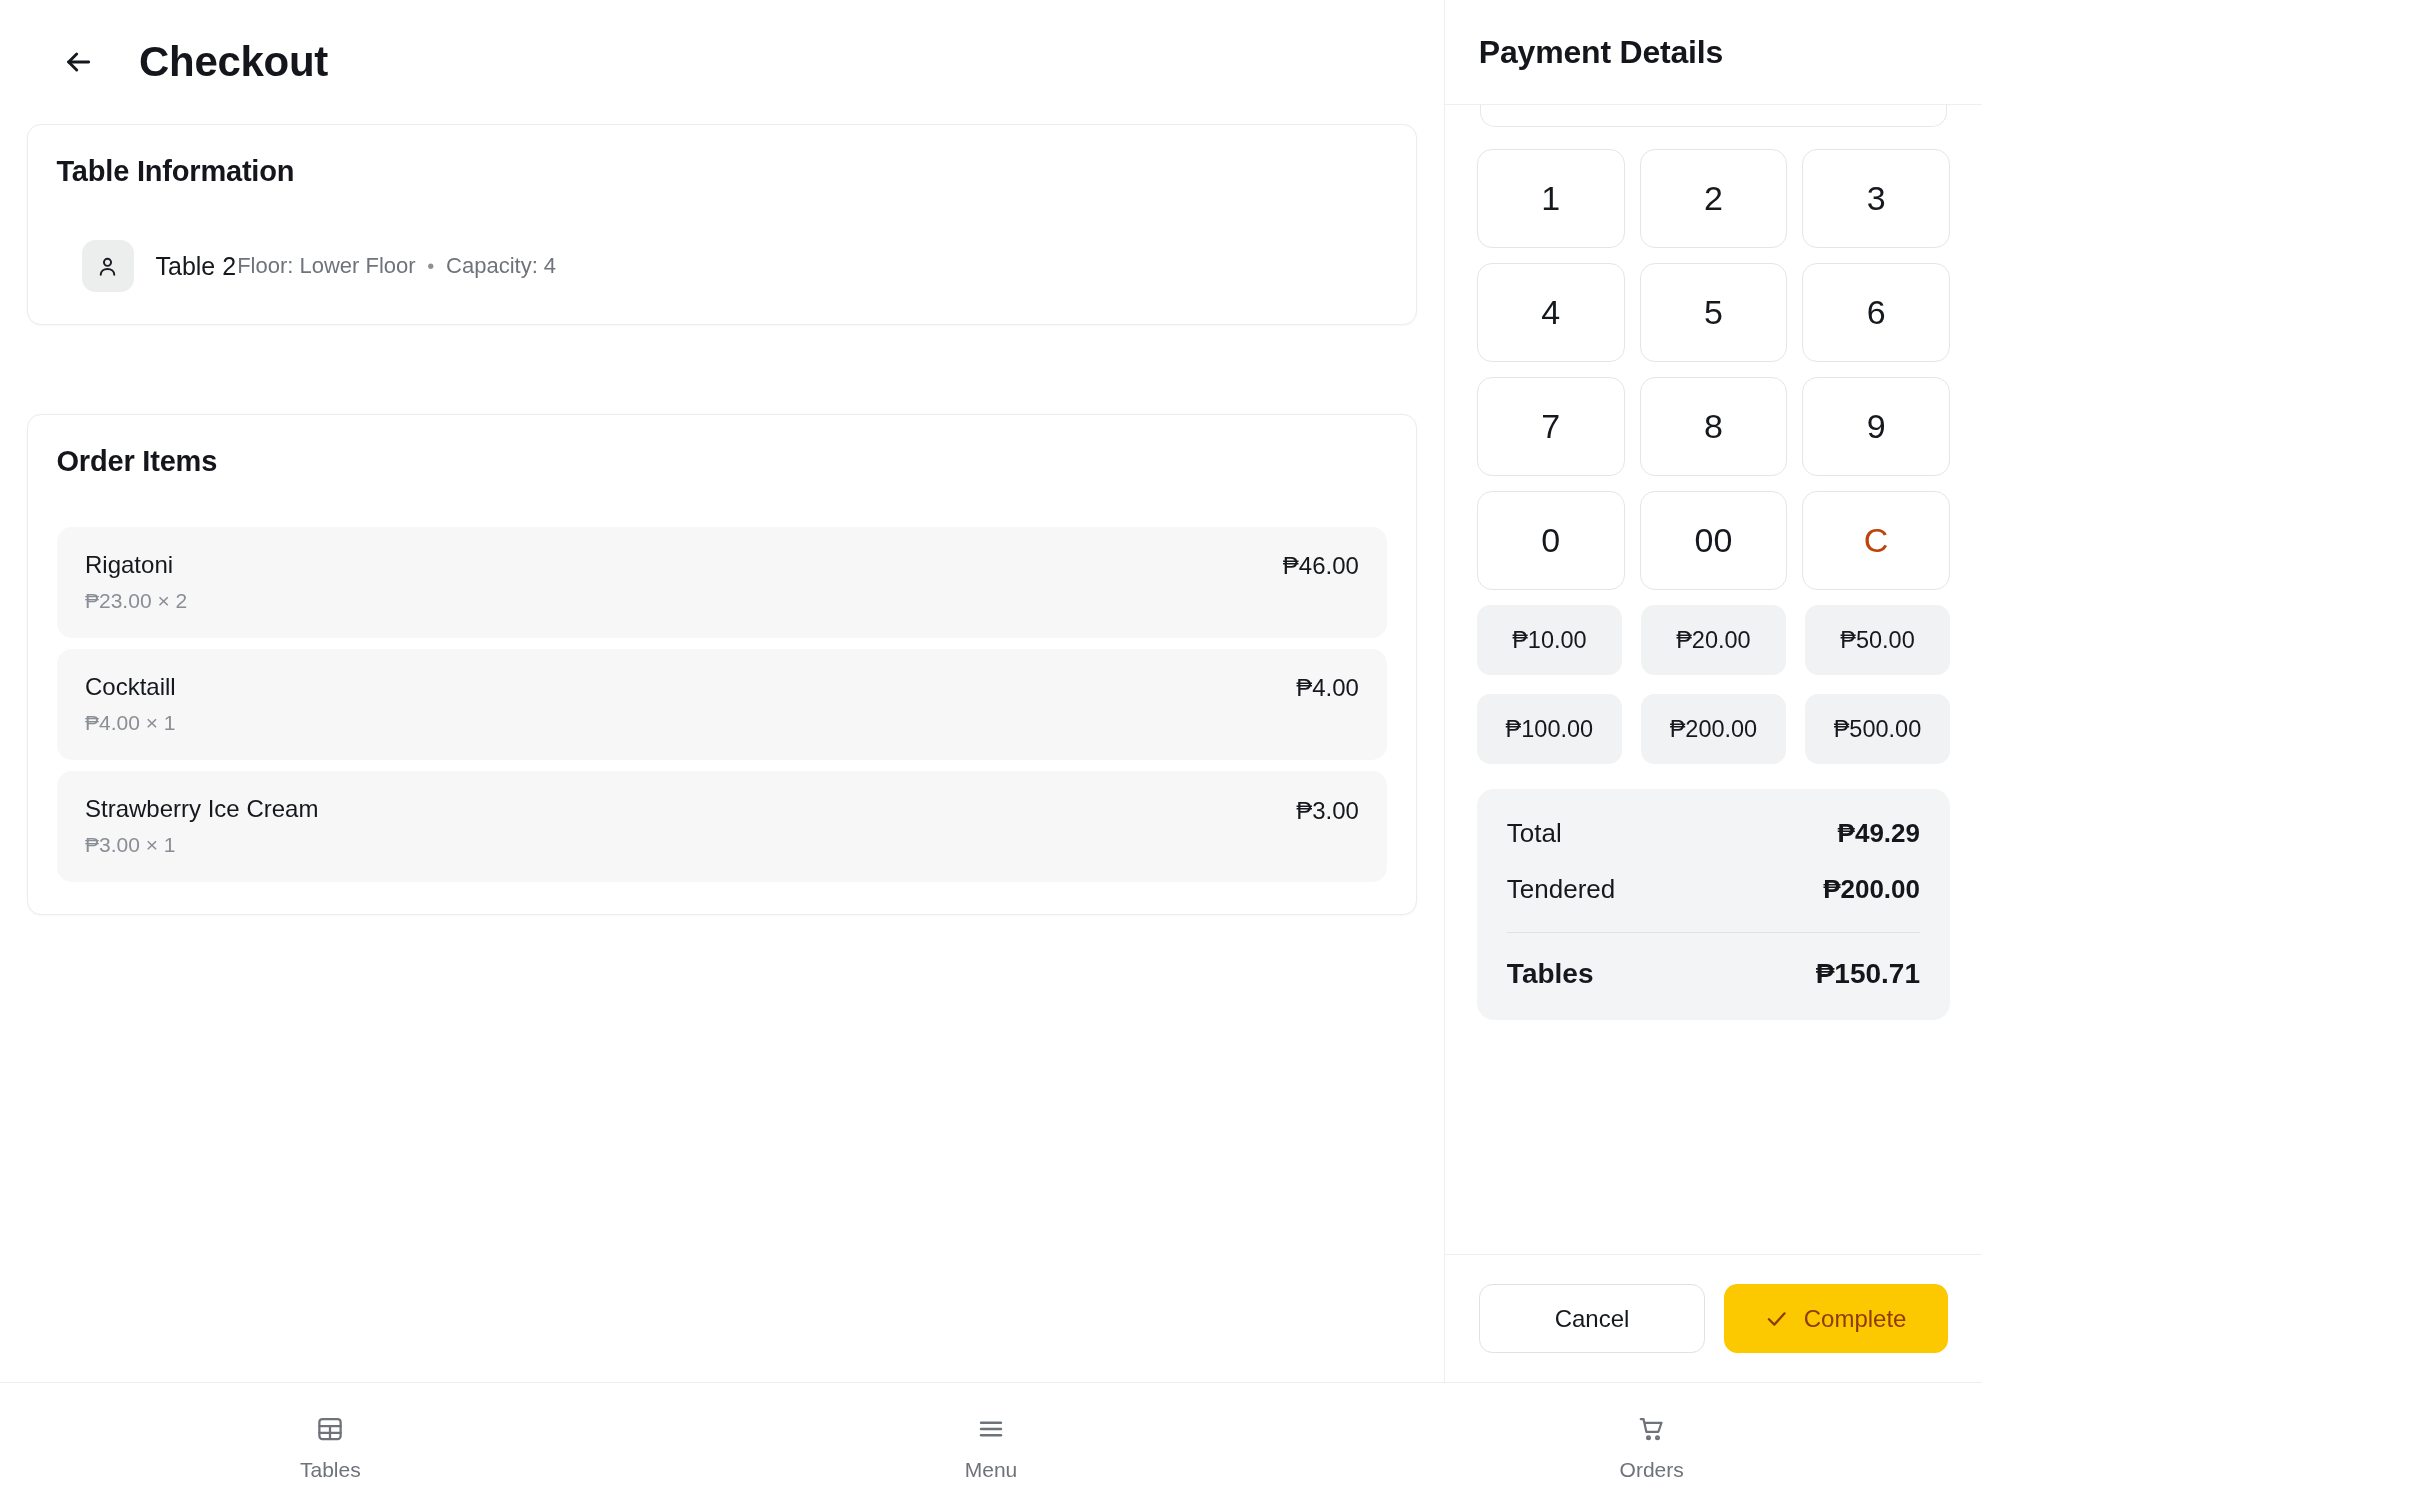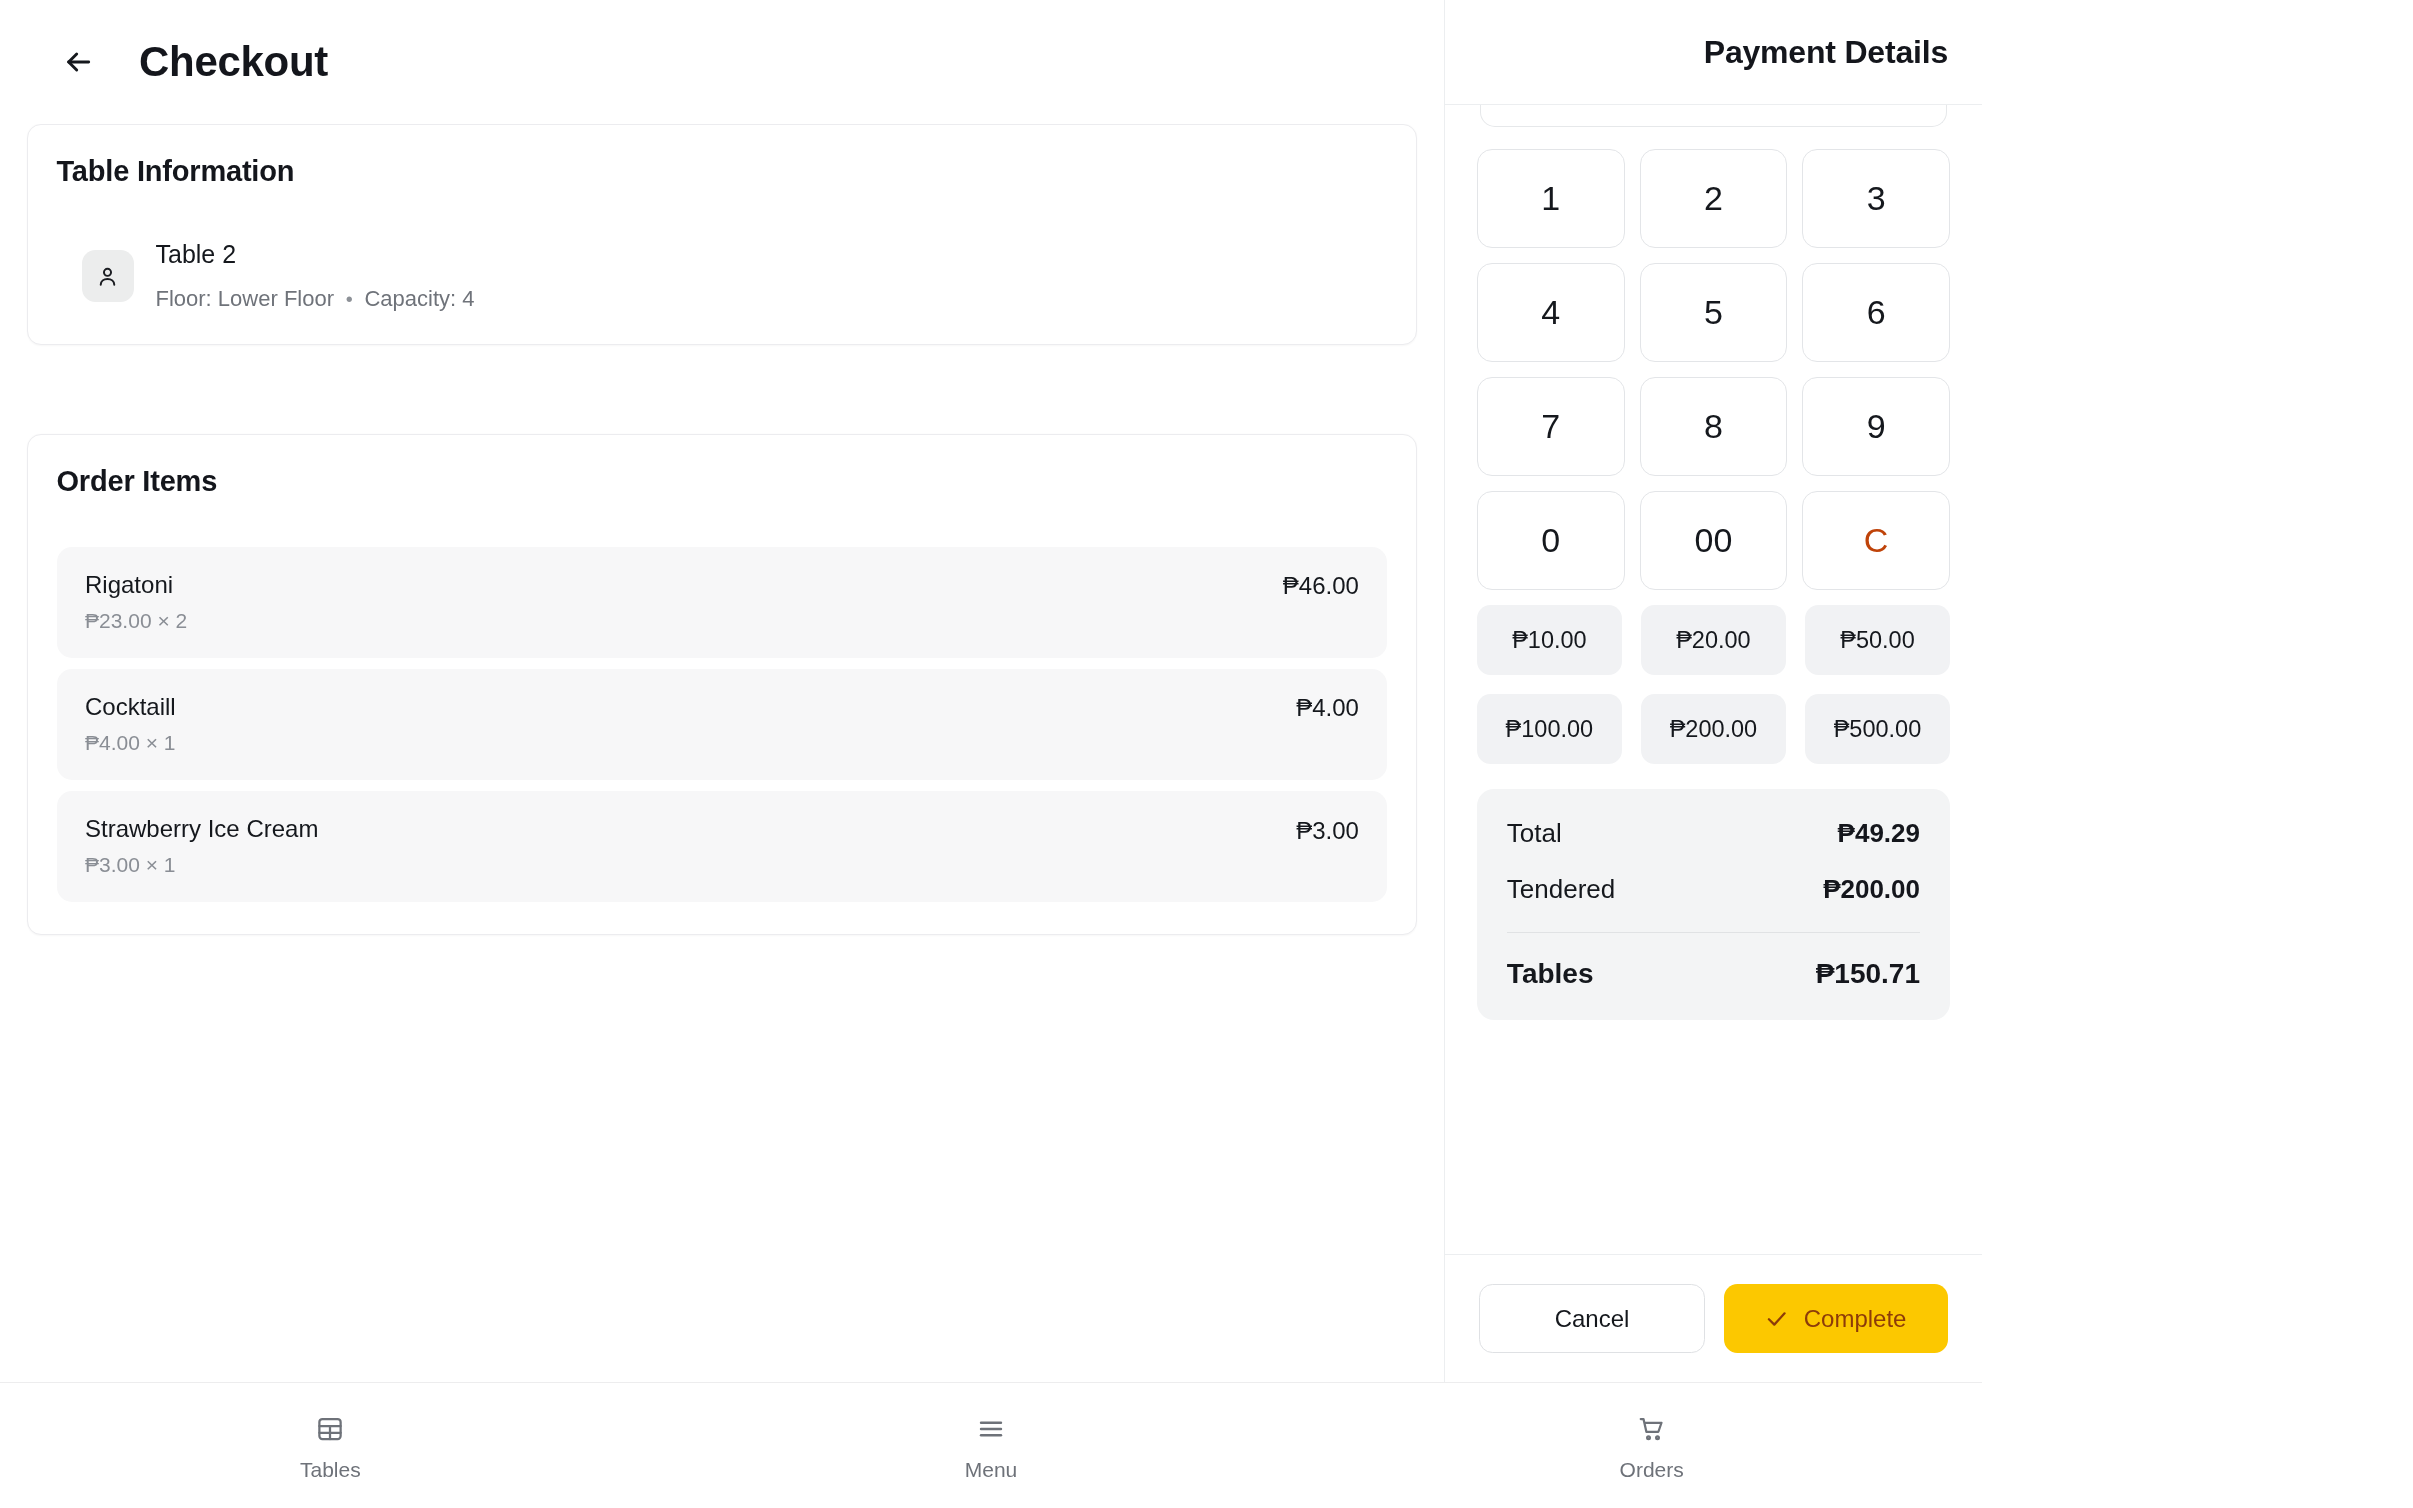--- a/index.html
+++ b/index.html
@@ -98,21 +98,21 @@
   .table-avatar {
     width: 52px;
     height: 52px;
     border-radius: 13.4px;
     background: #eceded;
     display: flex;
     align-items: center;
     justify-content: center;
     flex: 0 0 auto;
   }
-  .table-meta { display: flex; flex-direction: column; gap: 17px; }
+  .table-meta { display: flex; gap: 1px; }
   .table-name { font-size: 25px; color: #15181d; }
   .table-sub {
     font-size: 22px;
     color: #6f737a;
     display: flex;
     align-items: center;
     gap: 11.7px;
   }
   .dot-sep { font-size: 20px; color: #8d9197; line-height: 1; }
 
@@ -148,21 +148,20 @@
     background: #ffffff;
     min-height: 0;
   }
 
   .pay-header {
     height: 104px;
     display: flex;
     align-items: center;
     padding: 0 34px;
     flex: 0 0 auto;
-    justify-content: flex-end;
   }
   .pay-title {
     font-size: 32px;
     font-weight: 700;
     color: #14161c;
     letter-spacing: -0.2px;
   }
 
   .pay-scroll {
     flex: 1 1 auto;

